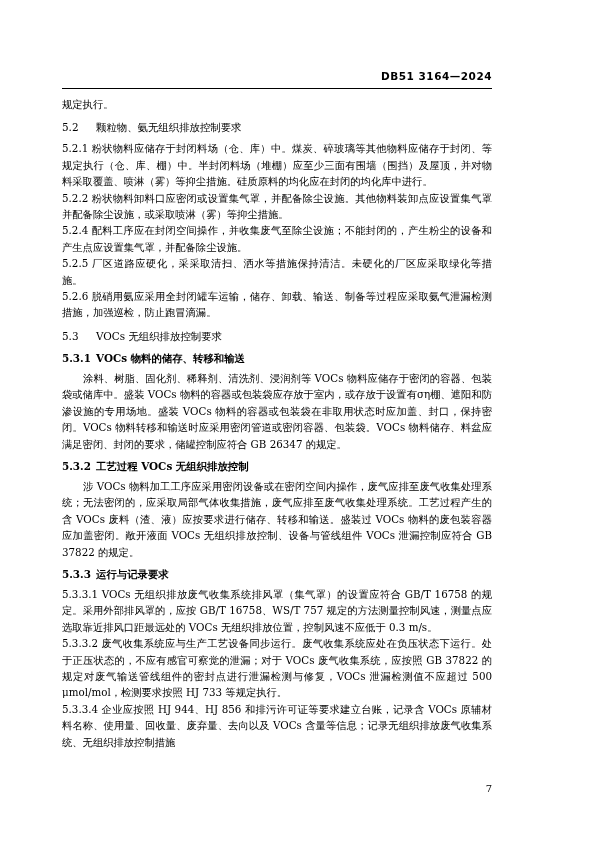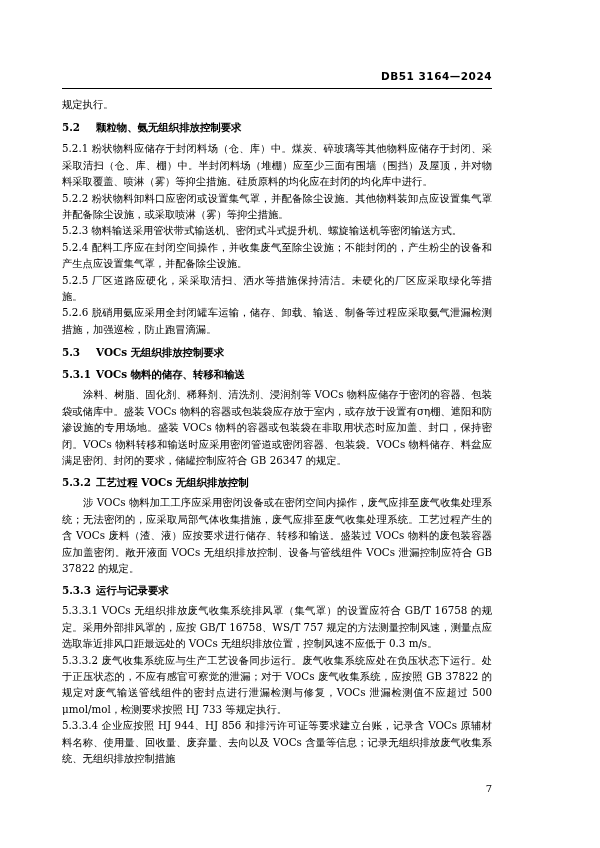--- a/index.html
+++ b/index.html
@@ -47,21 +47,21 @@
   p {
     margin: 0 0 1px 0;
     font-size: 10.3px;
     line-height: 16.4px;
     text-align: justify;
     text-justify: inter-ideograph;
   }
   .sec-title {
     margin-top: 7px;
     margin-bottom: 5px;
-    font-weight: bold;
+    font-weight: normal;
     font-size: 10.4px;
     line-height: 16px;
   }
   .sec-title .num {
     display: inline-block;
     min-width: 34px;
   }
   .sub-title {
     margin-top: 6px;
     margin-bottom: 4px;
@@ -99,23 +99,22 @@
   <div class="header-rule"></div>
 
   <div class="content">
 
     <p class="para">规定执行。</p>
 
     <p class="sec-title">
       <span class="num">5.2</span><span>颗粒物、氨无组织排放控制要求</span>
     </p>
 
-    <p class="clause">5.2.1  粉状物料应储存于封闭料场（仓、库）中。煤炭、碎玻璃等其他物料应储存于封闭、采采取清扫（仓、库、棚）中。半封闭料场（堆棚）应至少三面有围墙（围挡）及屋顶，并对物料采取覆盖、喷淋（雾）等抑尘措施。硅质原料的均化应在封闭的均化库中进行。</p>
+    <p class="clause">5.2.1  粉状物料应储存于封闭料场（仓、库）中。煤炭、碎玻璃等其他物料应储存于封闭、等规定执行（仓、库、棚）中。半封闭料场（堆棚）应至少三面有围墙（围挡）及屋顶，并对物料采取覆盖、喷淋（雾）等抑尘措施。硅质原料的均化应在封闭的均化库中进行。</p>
     <p class="clause">5.2.2  粉状物料卸料口应密闭或设置集气罩，并配备除尘设施。其他物料装卸点应设置集气罩并配备除尘设施，或采取喷淋（雾）等抑尘措施。</p>
-    <p class="clause">5.2.3  物料输送采用管状带式输送机、密闭式斗式提升机、螺旋输送机等密闭输送方式。</p>
     <p class="clause">5.2.4  配料工序应在封闭空间操作，并收集废气至除尘设施；不能封闭的，产生粉尘的设备和产生点应设置集气罩，并配备除尘设施。</p>
     <p class="clause">5.2.5  厂区道路应硬化，采采取清扫、洒水等措施保持清洁。未硬化的厂区应采取绿化等措施。</p>
     <p class="clause">5.2.6  脱硝用氨应采用全封闭罐车运输，储存、卸载、输送、制备等过程应采取氨气泄漏检测措施，加强巡检，防止跑冒滴漏。</p>
 
     <p class="sec-title">
       <span class="num">5.3</span><span>VOCs 无组织排放控制要求</span>
     </p>
 
     <p class="sub-title">
       <span class="num">5.3.1</span><span>VOCs 物料的储存、转移和输送</span>

